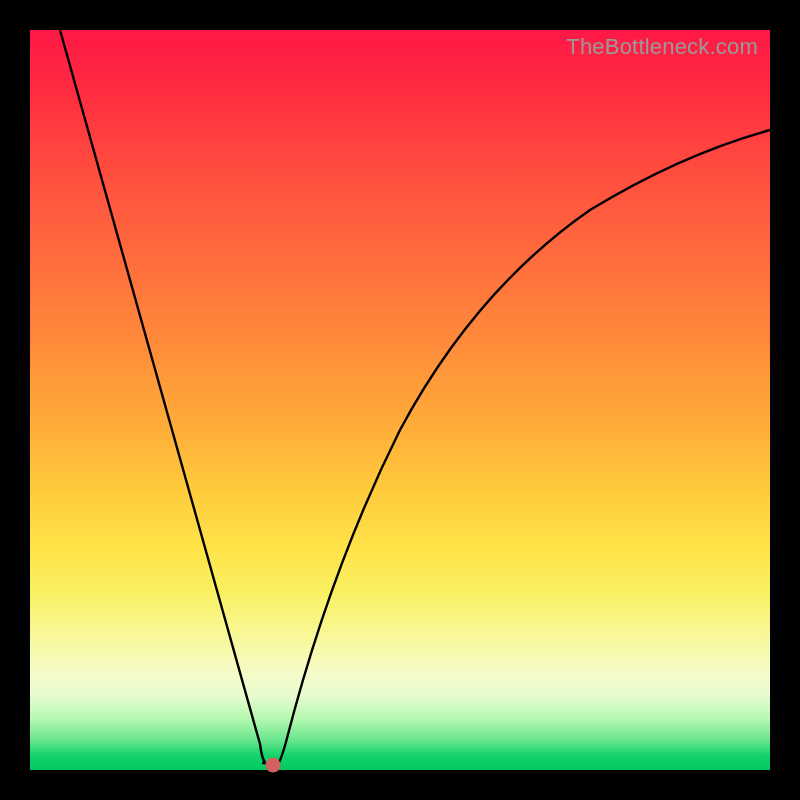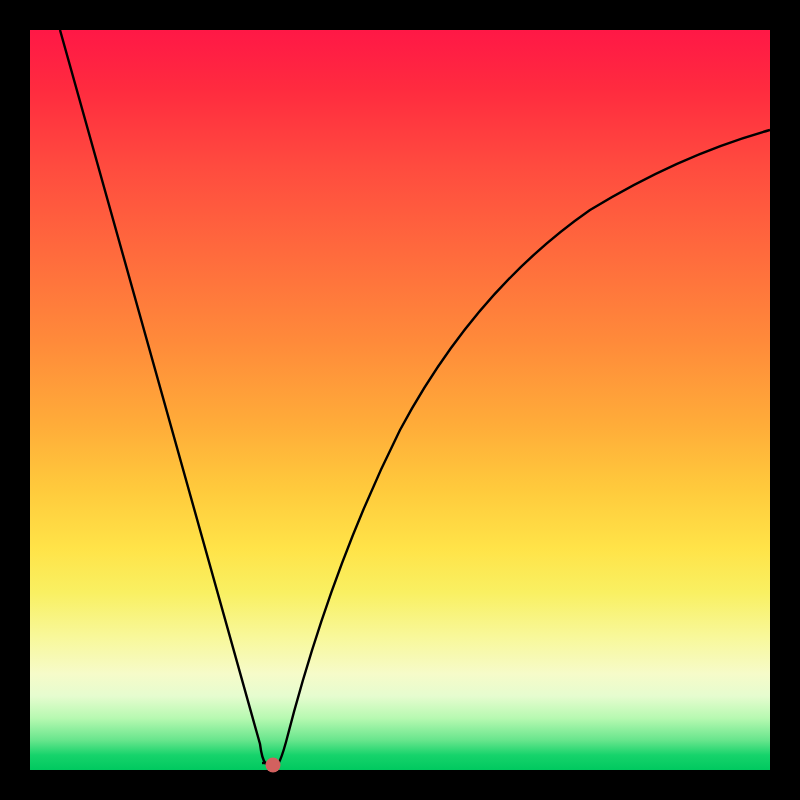--- a/index.html
+++ b/index.html
@@ -67,20 +67,21 @@
     background: #d2615f;
     transform: translate(-50%, -50%);
   }
 </style>
 </head>
 <body>
 
 <div class="frame">
   <div class="plot">
 
+    <div class="watermark">TheBottleneck.com</div>
 
     <svg class="curve" viewBox="0 0 740 740" preserveAspectRatio="none">
 
       <path d="M 30 0
                L 230 714
                Q 232 730 236 734" fill="none" stroke="#000" stroke-width="2.4"></path>
 
       <path d="M 232 733
                L 248 733" fill="none" stroke="#000" stroke-width="2.4"></path>
 

